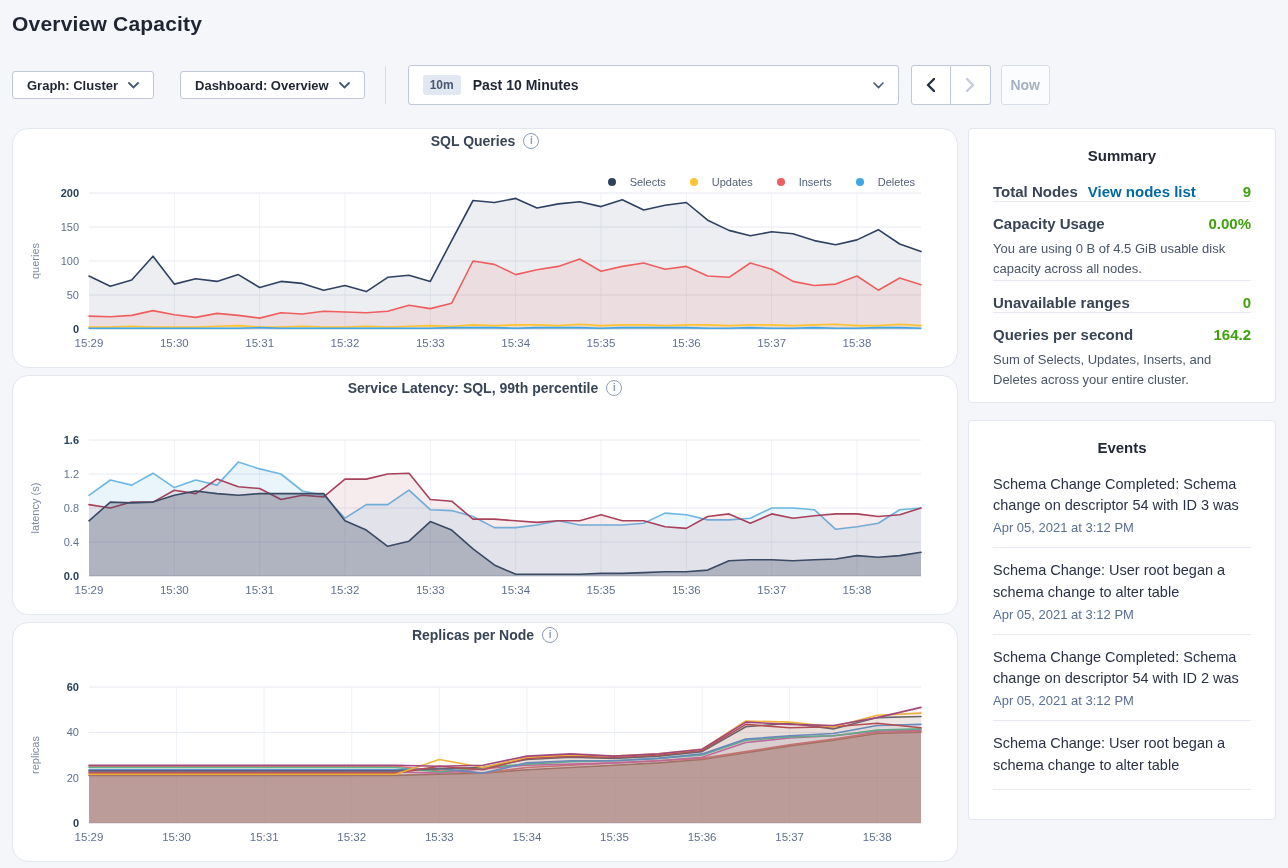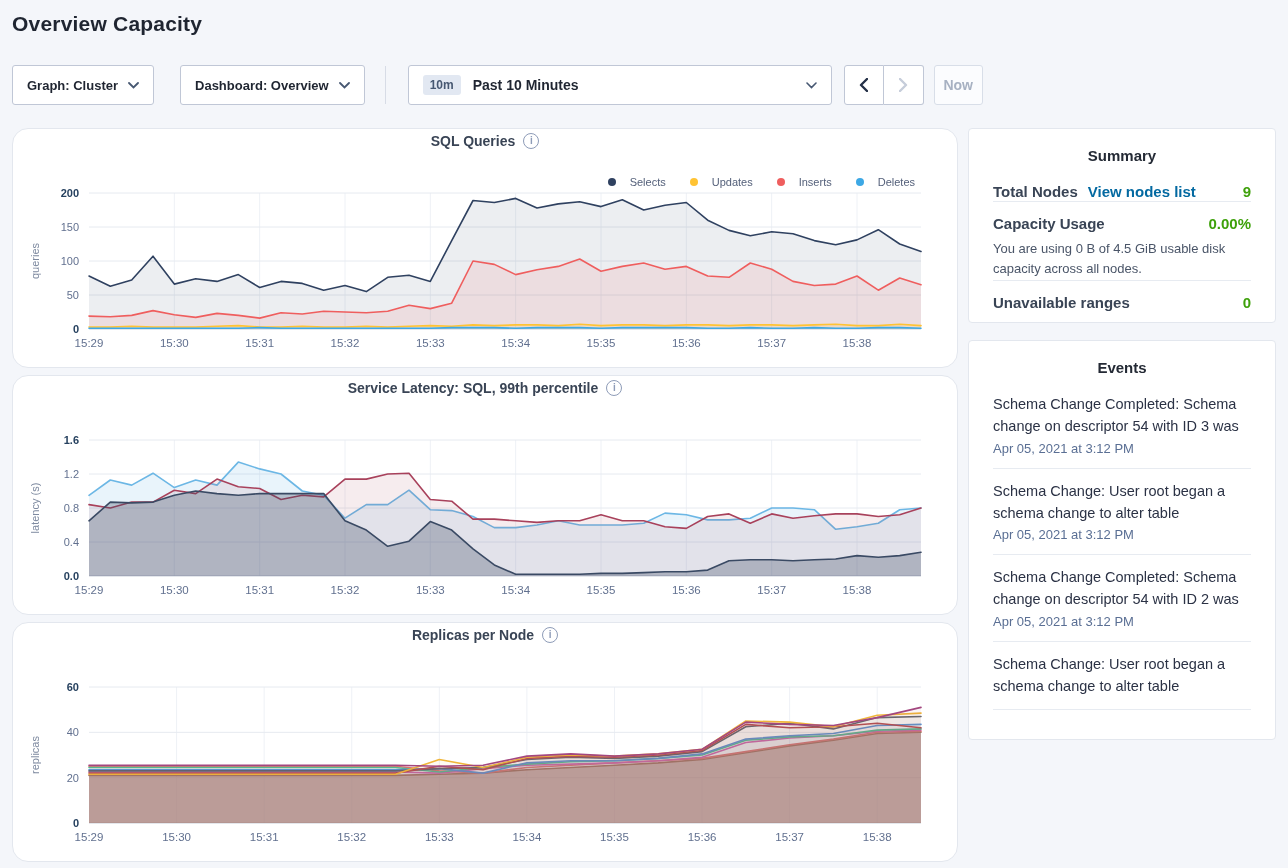--- a/index.html
+++ b/index.html
@@ -10,28 +10,28 @@
     color:#242a35;
     position:relative;
   }
   .page-title {
     position:absolute; left:12px; top:12px;
     font-size:21px; font-weight:600; color:#1f2531; letter-spacing:.2px;
   }
   
   .toolbar { position:absolute; left:12px; top:65px; display:flex; align-items:center; }
   .dd-btn {
-    height:40px; background:#fff; border:1px solid #c0c7d6; border-radius:3px;
+    height:28px; background:#fff; border:1px solid #c0c7d6; border-radius:3px;
     display:flex; align-items:center; gap:10px; padding:0 14px;
     font-size:13px; font-weight:700; color:#1f2531; cursor:pointer;
   }
   .dd-btn + .dd-btn { margin-left:26px; }
   .vsep { width:1px; height:38px; background:#d7dce6; margin:0 22px 0 20px; }
   .time-picker {
-    height:40px; width:424px; background:#fff; border:1px solid #c0c7d6; border-radius:3px;
+    height:40px; width:491px; background:#fff; border:1px solid #c0c7d6; border-radius:3px;
     display:flex; align-items:center; gap:12px; padding:0 14px; cursor:pointer;
   }
   .time-badge {
     background:#e2e8f2; color:#475872; font-weight:700; font-size:12px;
     padding:3px 7px; border-radius:3px;
   }
   .time-label { font-weight:700; font-size:14px; color:#1f2531; }
   .time-picker .chev { margin-left:auto; }
   .arrow-group { display:flex; margin-left:12px; }
   .arrow-btn {
@@ -320,20 +320,27 @@
             <span class="srow-value">0.00%</span>
           </div>
           <div class="srow-desc">You are using 0 B of 4.5 GiB usable disk capacity across all nodes.</div>
         </div>
         <div class="srow">
           <div class="srow-main">
             <span class="srow-label">Unavailable ranges</span>
             <span class="srow-value">0</span>
           </div>
         </div>
+        <div class="srow">
+          <div class="srow-main">
+            <span class="srow-label">Queries per second</span>
+            <span class="srow-value">164.2</span>
+          </div>
+          <div class="srow-desc">Sum of Selects, Updates, Inserts, and Deletes across your entire cluster.</div>
+        </div>
       </div>
   </div>
   <div class="side-card events-card">
     <div class="side-card-title">Events</div>
     <div id="event-rows">
         <div class="erow">
           <div class="erow-text">Schema Change Completed: Schema change on descriptor 54 with ID 3 was</div>
           <div class="erow-time">Apr 05, 2021 at 3:12 PM</div>
         </div>
         <div class="erow">

